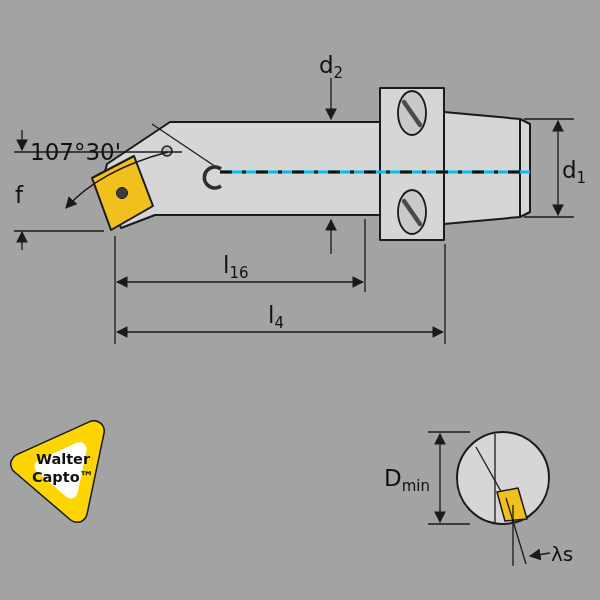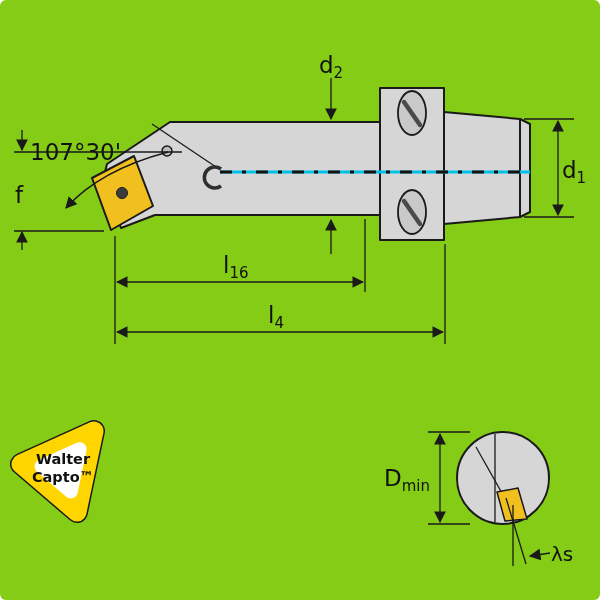--- a/index.html
+++ b/index.html
@@ -1,17 +1,17 @@
 <!DOCTYPE html>
 <html><head>
 <meta charset="utf-8">
 <style>
   html,body{margin:0;padding:0;background:#ffffff;}
-  .stage{position:relative;width:600px;height:600px;background:#84cc16;overflow:hidden;
-         font-family:"DejaVu Sans", sans-serif;border-radius:6px;}
+  .stage{position:relative;width:600px;height:600px;background:#a3a3a3;overflow:hidden;
+         font-family:"DejaVu Sans", sans-serif;}
   svg{display:block;}
   .outline{stroke:#1a1a1a;stroke-width:2;stroke-linejoin:round;}
   .thin{stroke:#1a1a1a;stroke-width:1.3;fill:none;}
   .dim-text{font-family:"DejaVu Sans",sans-serif;font-size:23px;fill:#111;}
   .sub{font-size:15px;}
   .logo-text{font-family:"DejaVu Sans",sans-serif;font-size:14.5px;font-weight:bold;fill:#111;
              text-anchor:middle;}
   .dashes{stroke:#111;stroke-width:3.2;stroke-dasharray:12 10 4 10;fill:none;}
   .slot-screw{stroke:#4a4a4a;stroke-width:4.5;stroke-linecap:round;}
 </style>

